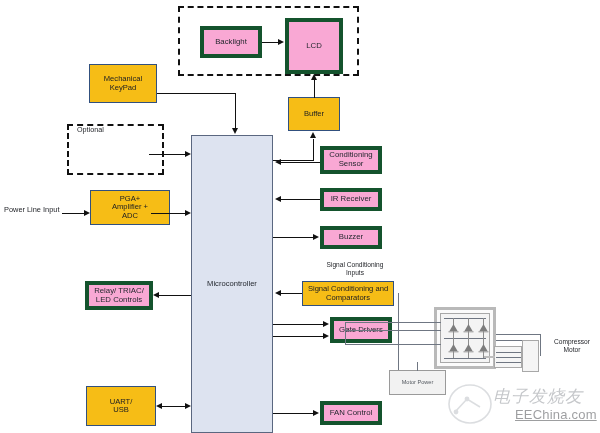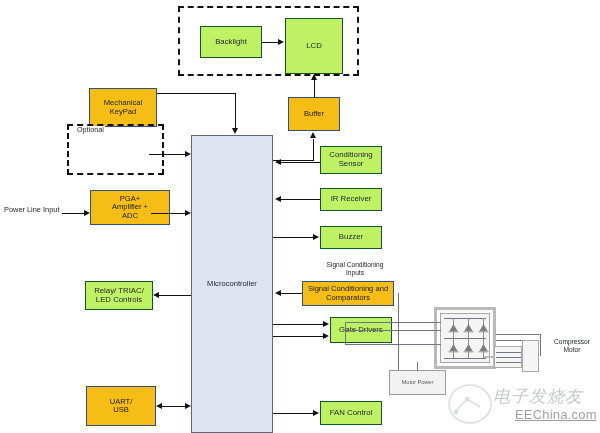--- a/index.html
+++ b/index.html
@@ -23,22 +23,22 @@
     color:#16181d;
     white-space:pre-line;
   }
   .blk.orange{
     background:#F6BD16;
     border:1px solid #31507e;
     font-size:7.6px;
     color:#1a1c22;
   }
   .blk.blue{
-    background:#bef264;
-    border:1px solid #14532d;
+    background:#f9a8d4;
+    border:4px solid #14532d;
     font-size:7.8px;
     color:#24282f;
   }
   .blk.gray{
     background:#f2f2f2;
     border:1px solid #9a9a9a;
     font-size:5.6px;
     color:#555a61;
   }
   .blk.mcu{
@@ -95,21 +95,21 @@
 
   <div class="dash" style="left:178px;top:6px;width:181px;height:70px;"></div>
 
   <div class="blk blue" style="left:200px;top:26px;width:62px;height:32px;">Backlight</div>
 
   <div class="blk blue" style="left:285px;top:18px;width:58px;height:56px;">LCD</div>
 
   <div class="ln h" style="left:262px;top:42px;width:17px;"></div>
   <div class="ar r" style="left:278px;top:38.6px;"></div>
 
-  <div class="blk orange" style="left:89px;top:88px;width:68px;height:39px;">Mechanical
+  <div class="blk orange" style="left:89px;top:64px;width:68px;height:39px;">Mechanical
 KeyPad</div>
 
   <div class="ln h" style="left:157px;top:93px;width:79px;"></div>
   <div class="ln v" style="left:235px;top:93px;height:36px;"></div>
   <div class="ar d" style="left:231.6px;top:128px;"></div>
 
   <div class="dash" style="left:67px;top:124px;width:97px;height:51px;"></div>
   <div class="lbl opt" style="left:76px;top:126px;">Optional</div>
 
 

